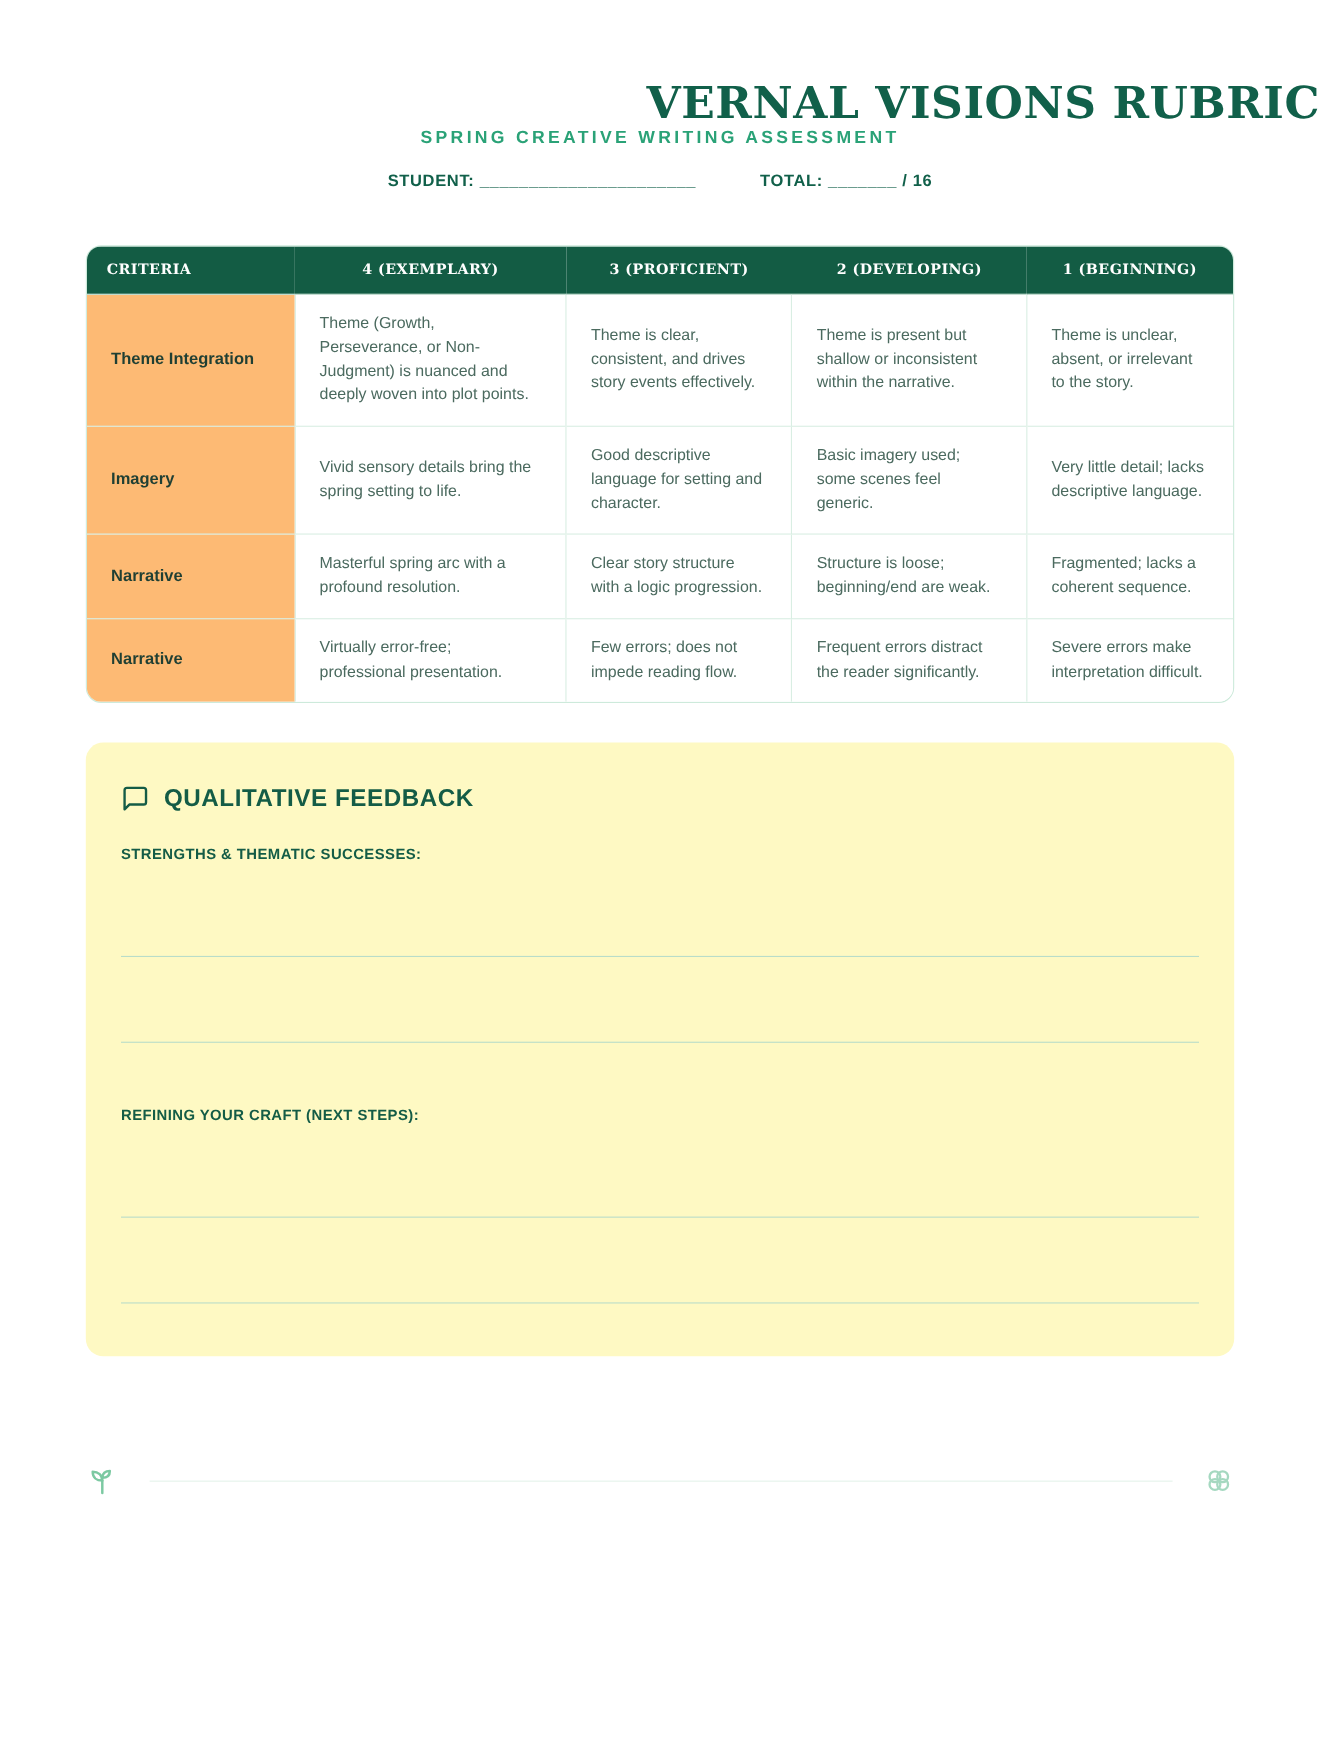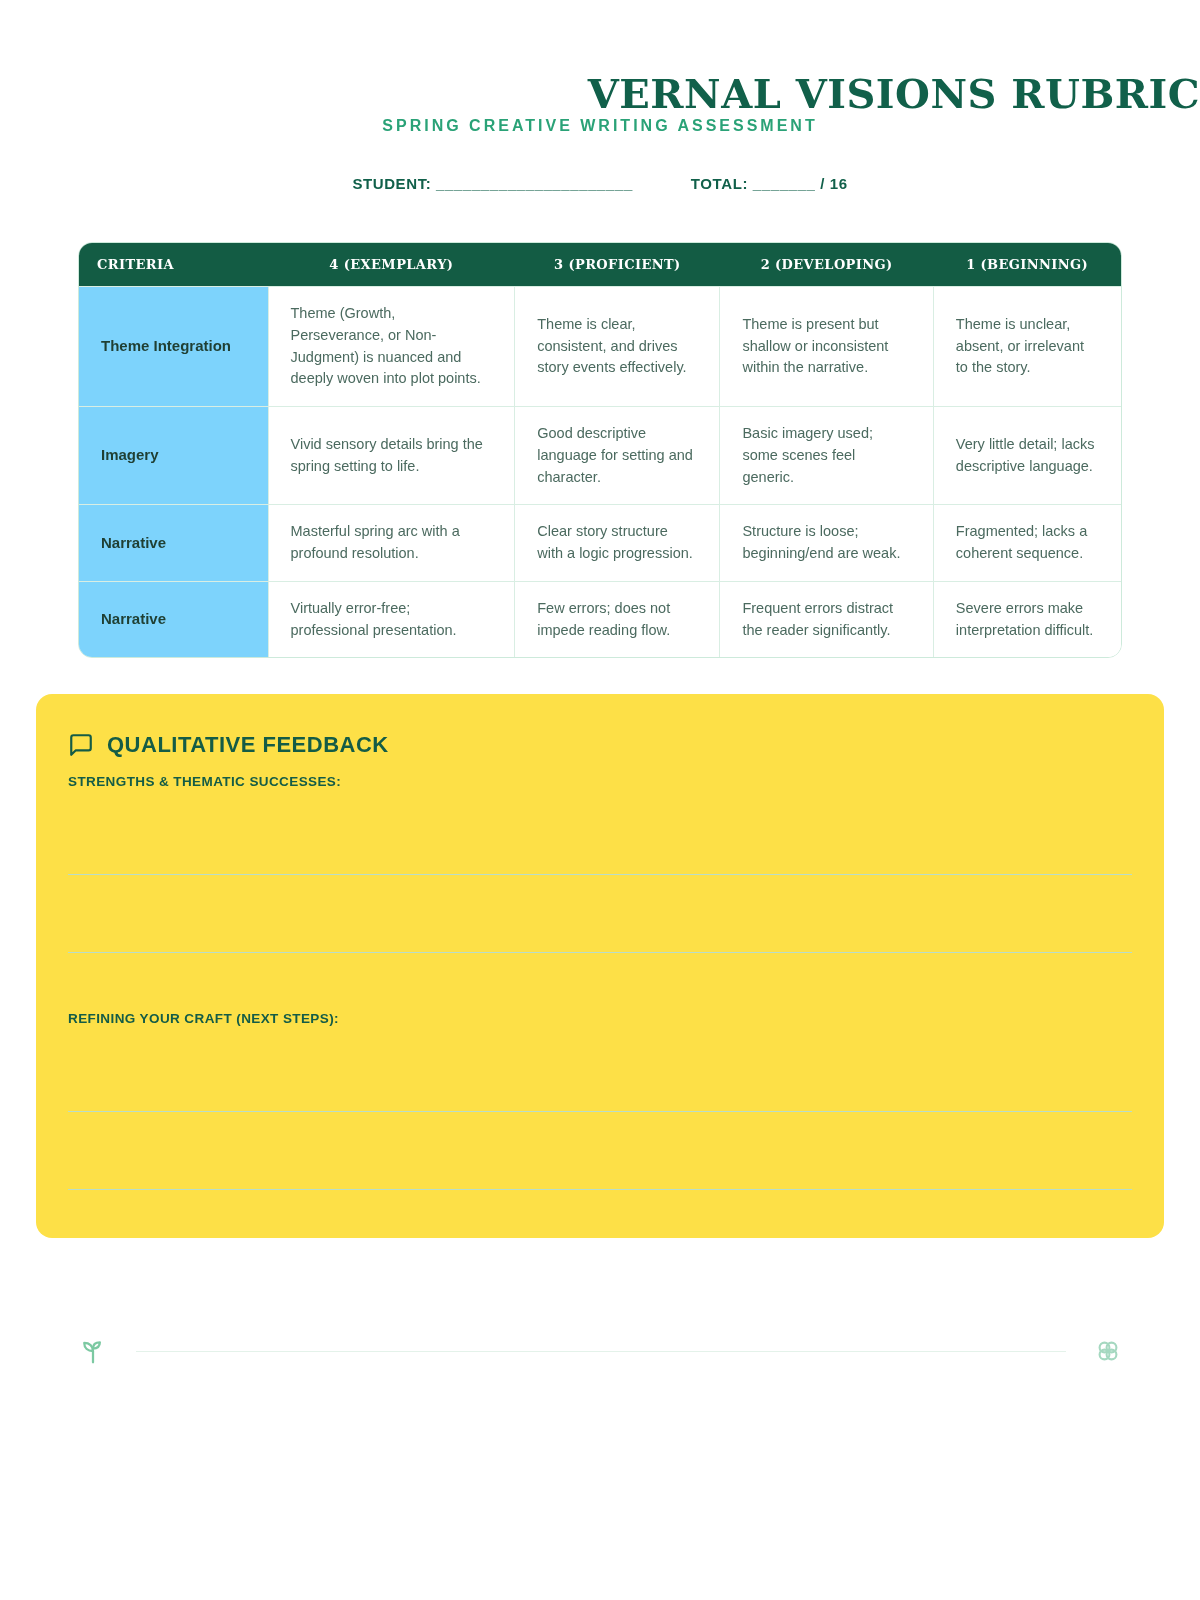--- a/index.html
+++ b/index.html
@@ -23,21 +23,21 @@
     color: #11604a;
   }
   .subtitle {
     text-align: center;
     color: #2aa277;
     font-weight: bold;
     font-size: 16px;
     letter-spacing: 3px;
   }
   .student-row {
-    margin-top: 40px;
+    margin-top: 21px;
     display: flex;
     justify-content: center;
     gap: 58px;
     color: #11604a;
     font-weight: bold;
     font-size: 15px;
     letter-spacing: 0.6px;
   }
 
   
@@ -69,47 +69,47 @@
     color: #4b6a5f;
     font-size: 14.5px;
     line-height: 1.5;
     padding: 16px 22px;
     vertical-align: middle;
     border-top: 1px solid #d9eee3;
     border-left: 1px solid #d9eee3;
   }
   table.rubric td:first-child { border-left: none; }
   table.rubric td.criterion {
-    background: #7dd3fc;
+    background: #fdba74;
     color: #1f3f33;
     font-weight: bold;
     font-size: 15px;
   }
 
   
   .feedback {
-    width: 1128px;
+    width: 1044px;
     margin: 36px auto 0 auto;
-    background: #fde047;
+    background: #fef9c3;
     border-radius: 16px;
     padding: 38px 32px 48px 32px;
   }
   .feedback-heading {
     display: flex;
     align-items: center;
     gap: 13px;
     color: #145c46;
     font-size: 22px;
     font-weight: bold;
     letter-spacing: 0.5px;
   }
   .feedback-heading .icon { display: inline-flex; width: 26px; height: 26px; color: #145c46; }
   .feedback-heading .icon svg { width: 100%; height: 100%; }
   .feedback-label {
-    margin-top: 16px;
+    margin-top: 30px;
     color: #145c46;
     font-weight: bold;
     font-size: 13.5px;
     letter-spacing: 0.4px;
   }
   .feedback-label.second { margin-top: 58px; }
   .write-line { border-bottom: 1.5px solid #b9ddc9; }
   .ws1 { height: 86px; }
   .ws2 { height: 78px; }
 

